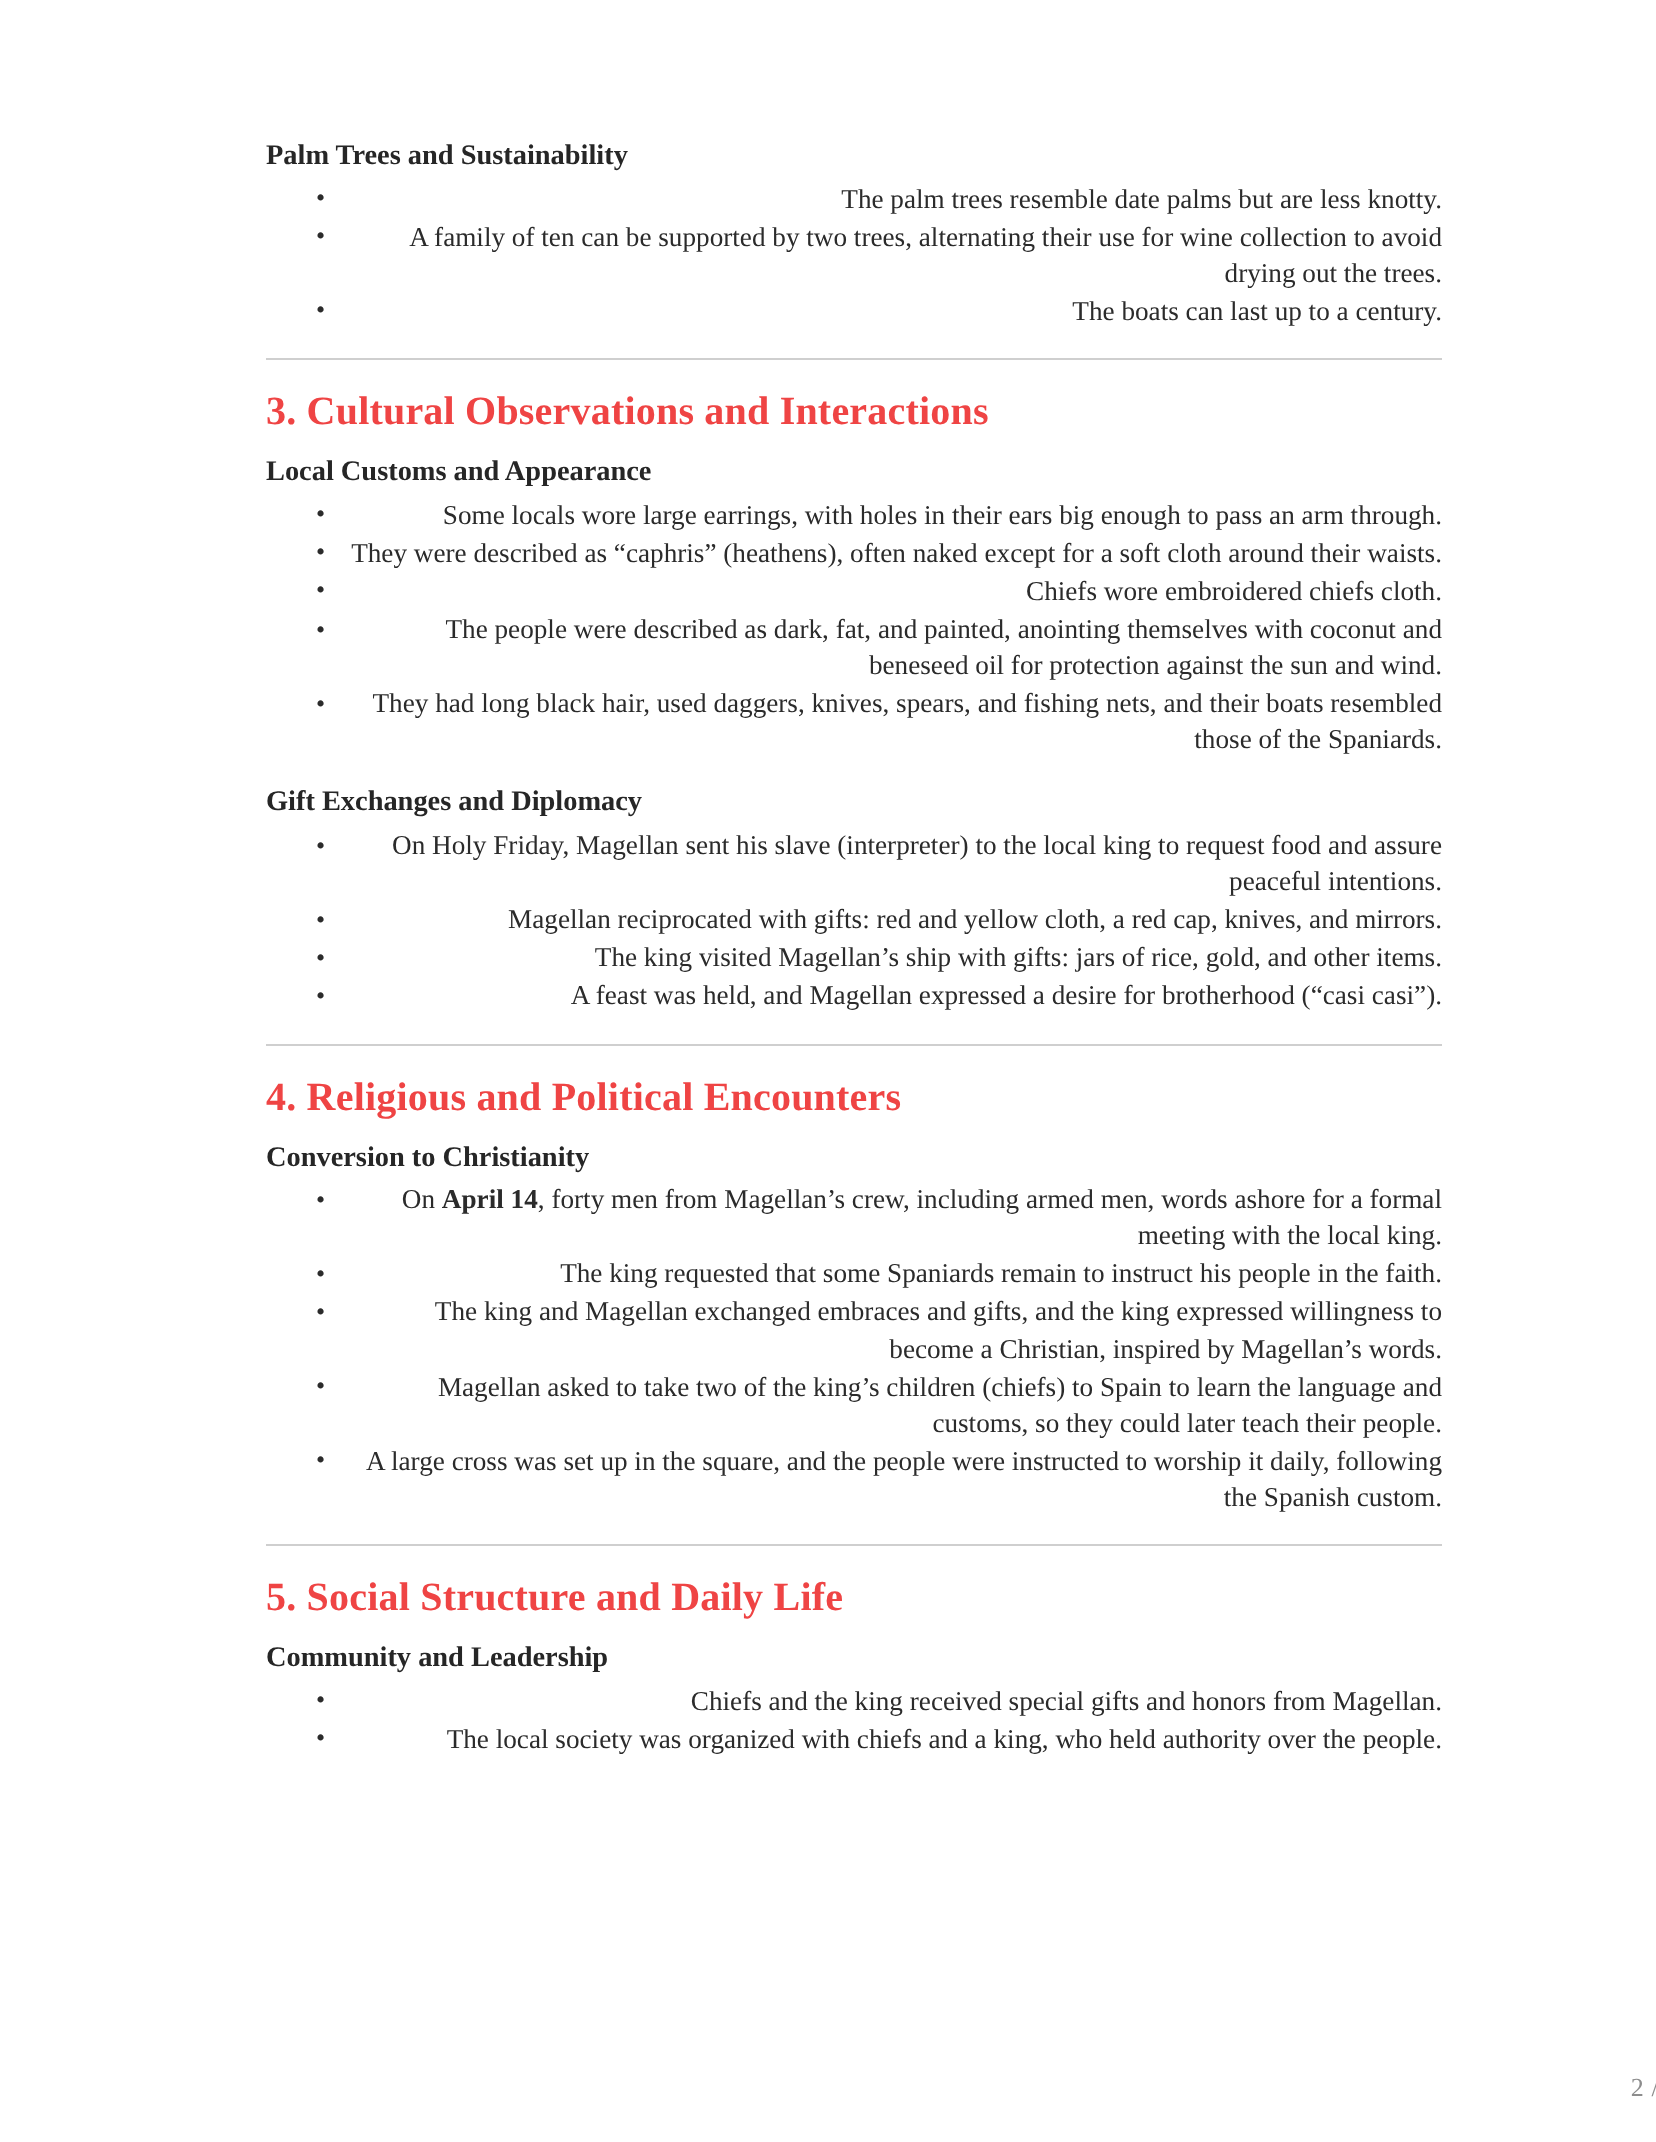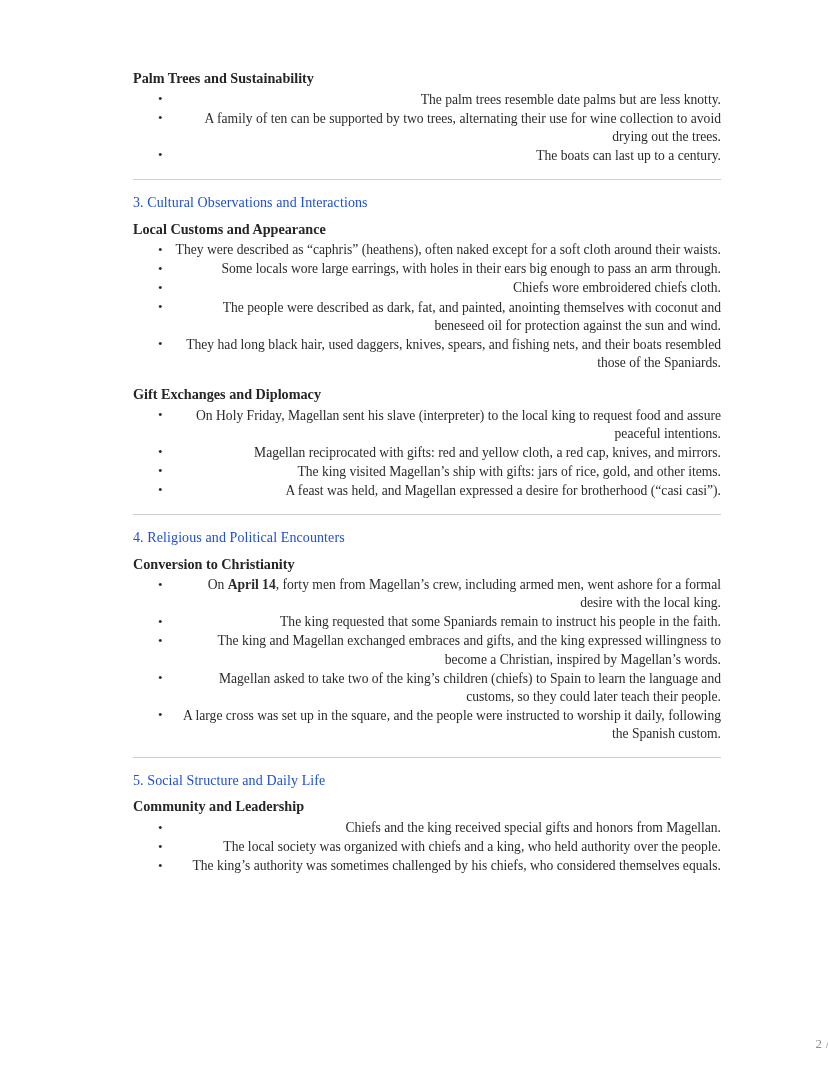--- a/index.html
+++ b/index.html
@@ -24,25 +24,25 @@
     background: #fff;
   }
   .content {
     position: absolute;
     left: 121px;
     top: 70px;
     width: 588px;
   }
 
   h2.section-title {
-    font-size: 14px;
-    font-weight: 400;
+    font-size: 20px;
+    font-weight: 700;
     line-height: 1.25;
     margin: 0 0 9px 0;
-    color: #1d4ed8;
+    color: #ef4444;
     letter-spacing: 0.1px;
   }
   h3.sub-title {
     font-size: 14.2px;
     font-weight: 700;
     line-height: 1.25;
     margin: 0 0 3px 0;
     color: #262626;
   }
   .block {
@@ -106,22 +106,22 @@
           <li>A family of ten can be supported by two trees, alternating their use for wine collection to avoid drying out the trees.</li>
           <li>The boats can last up to a century.</li>
         </ul>
       </div>
       <hr class="rule">
       <div class="sec-wrap">
         <h2 class="section-title">3. Cultural Observations and Interactions</h2>
         <div class="block">
           <h3 class="sub-title">Local Customs and Appearance</h3>
           <ul class="bullets">
+            <li>Some locals wore large earrings, with holes in their ears big enough to pass an arm through.</li>
             <li>They were described as “caphris” (heathens), often naked except for a soft cloth around their waists.</li>
-            <li>Some locals wore large earrings, with holes in their ears big enough to pass an arm through.</li>
             <li>Chiefs wore embroidered chiefs cloth.</li>
             <li>The people were described as dark, fat, and painted, anointing themselves with coconut and beneseed oil for protection against the sun and wind.</li>
             <li>They had long black hair, used daggers, knives, spears, and fishing nets, and their boats resembled those of the Spaniards.</li>
           </ul>
         </div>
         <div class="block">
           <h3 class="sub-title">Gift Exchanges and Diplomacy</h3>
           <ul class="bullets">
             <li>On Holy Friday, Magellan sent his slave (interpreter) to the local king to request food and assure peaceful intentions.</li>
             <li>Magellan reciprocated with gifts: red and yellow cloth, a red cap, knives, and mirrors.</li>
@@ -129,35 +129,34 @@
             <li>A feast was held, and Magellan expressed a desire for brotherhood (“casi casi”).</li>
           </ul>
         </div>
       </div>
       <hr class="rule">
       <div class="sec-wrap">
         <h2 class="section-title">4. Religious and Political Encounters</h2>
         <div class="block">
           <h3 class="sub-title">Conversion to Christianity</h3>
           <ul class="bullets">
-            <li><span>On </span><b>April 14</b><span>, forty men from Magellan’s crew, including armed men, went ashore for a formal desire with the local king.</span></li>
+            <li><span>On </span><b>April 14</b><span>, forty men from Magellan’s crew, including armed men, words ashore for a formal meeting with the local king.</span></li>
             <li>The king requested that some Spaniards remain to instruct his people in the faith.</li>
             <li>The king and Magellan exchanged embraces and gifts, and the king expressed willingness to become a Christian, inspired by Magellan’s words.</li>
             <li>Magellan asked to take two of the king’s children (chiefs) to Spain to learn the language and customs, so they could later teach their people.</li>
             <li>A large cross was set up in the square, and the people were instructed to worship it daily, following the Spanish custom.</li>
           </ul>
         </div>
       </div>
       <hr class="rule">
       <div class="sec-wrap">
         <h2 class="section-title">5. Social Structure and Daily Life</h2>
         <div class="block">
           <h3 class="sub-title">Community and Leadership</h3>
           <ul class="bullets">
             <li>Chiefs and the king received special gifts and honors from Magellan.</li>
             <li>The local society was organized with chiefs and a king, who held authority over the people.</li>
-            <li>The king’s authority was sometimes challenged by his chiefs, who considered themselves equals.</li>
           </ul>
         </div>
       </div>
     </div>
   <div class="footer">2 / 3</div>
 </div>
 
 </body></html>

